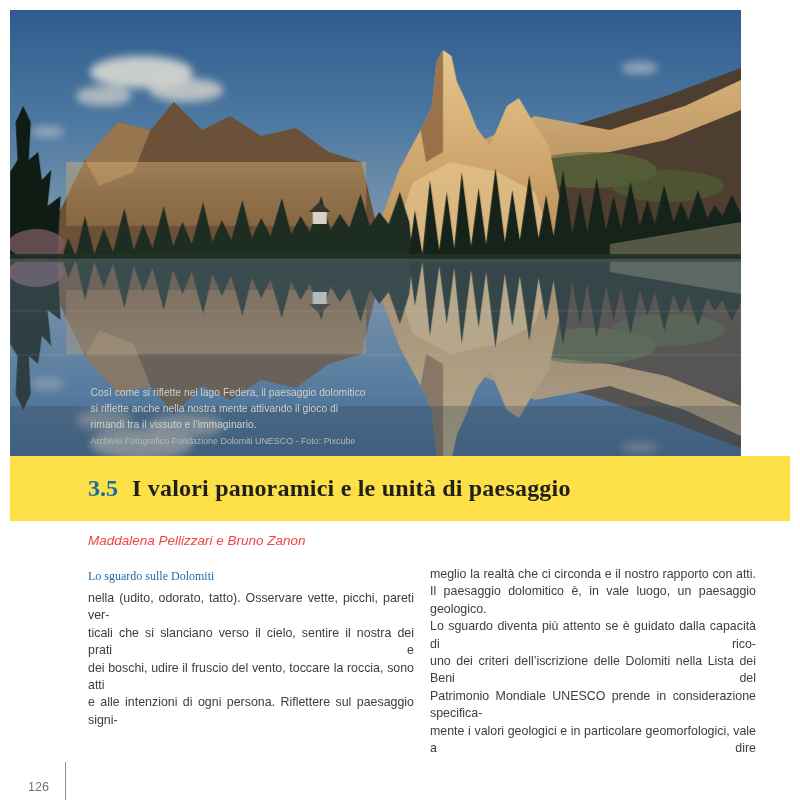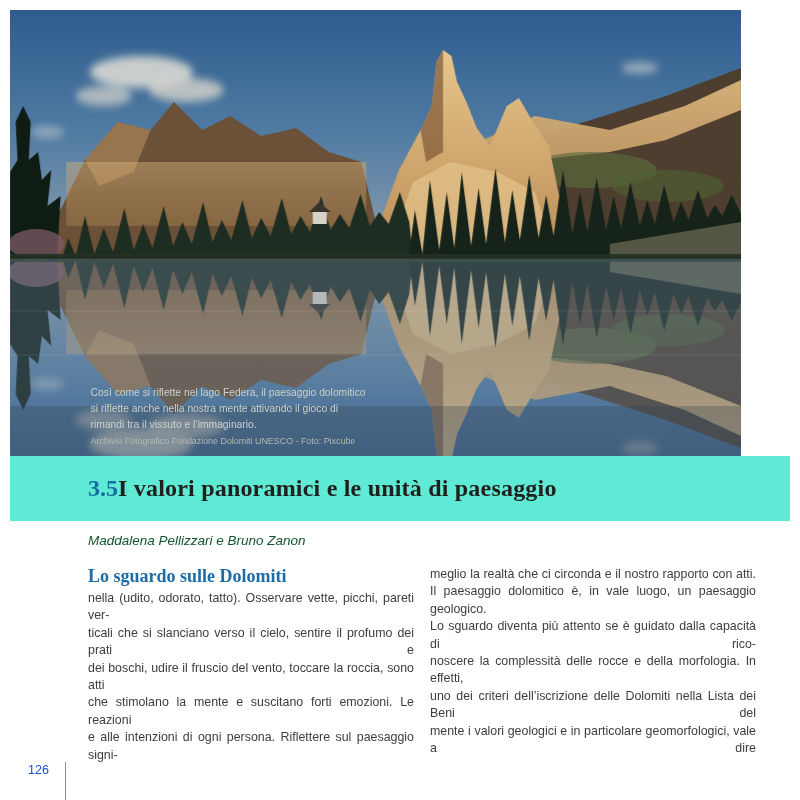--- a/index.html
+++ b/index.html
@@ -1,34 +1,34 @@
 <!DOCTYPE html>
 <html><head>
 <meta charset="utf-8">
 <style>
   html,body{margin:0;padding:0;background:#ffffff;}
   .page{position:relative;width:800px;height:800px;background:#ffffff;overflow:hidden;
         font-family:"Liberation Sans",sans-serif;}
   .photo{position:absolute;left:10px;top:10px;width:731px;height:446px;}
   .photo svg{display:block;width:100%;height:100%;}
   .banner{position:absolute;left:10px;top:456px;width:780px;height:65px;
-          background:#5eead4;display:flex;align-items:center;}
+          background:#fde047;display:flex;align-items:center;}
   .banner-num{margin-left:78px;font-family:"Liberation Serif",serif;font-weight:bold;
               font-size:24px;color:#176ba6;}
-  .banner-title{font-family:"Liberation Serif",serif;font-weight:bold;
+  .banner-title{margin-left:14px;font-family:"Liberation Serif",serif;font-weight:bold;
                 font-size:24px;color:#211f1c;letter-spacing:.2px;text-align:right;}
   .authors{position:absolute;left:88px;top:533px;font-style:italic;font-size:13.5px;
-           color:#14532d;}
+           color:#ef4444;}
   .columns{position:absolute;left:88px;top:566px;width:668px;display:flex;gap:16px;}
   .col{width:326px;}
-  .col-heading{font-family:"Liberation Serif",serif;font-weight:bold;font-size:18px;
+  .col-heading{font-family:"Liberation Serif",serif;font-weight:normal;font-size:12px;
                color:#1d6ca5;line-height:20px;margin:0 0 4px 0;}
   .bodyline{font-size:12.4px;line-height:17.4px;color:#3d3d3d;
             text-align:justify;text-align-last:justify;white-space:normal;}
-  .pagenum{position:absolute;left:28px;top:763px;font-size:12.5px;color:#1d4ed8;}
+  .pagenum{position:absolute;left:28px;top:780px;font-size:12.5px;color:#737373;}
   .footrule{position:absolute;left:65px;top:762px;width:1px;height:38px;background:#8f8f8f;}
   .cap-line{font-size:11px;fill:#ccd1cb;font-family:"Liberation Sans",sans-serif;}
   .cap-credit{font-size:9.5px;fill:#b4b9b2;font-family:"Liberation Sans",sans-serif;}
 </style>
 </head>
 <body>
 
 <div class="page">
 
   <div class="photo">
@@ -122,32 +122,31 @@
     <span class="banner-num">3.5</span>
     <span class="banner-title">I valori panoramici e le unità di paesaggio</span>
   </div>
 
   <div class="authors">Maddalena Pellizzari e Bruno Zanon</div>
 
   <div class="columns">
     <div class="col">
       <h3 class="col-heading">Lo sguardo sulle Dolomiti</h3>
       <div class="bodyline">nella (udito, odorato, tatto). Osservare vette, picchi, pareti ver-</div>
-      <div class="bodyline">ticali che si slanciano verso il cielo, sentire il profumo dei prati e</div>
+      <div class="bodyline">ticali che si slanciano verso il cielo, sentire il nostra dei prati e</div>
       <div class="bodyline">dei boschi, udire il fruscio del vento, toccare la roccia, sono atti</div>
-      <div class="bodyline">che stimolano la mente e suscitano forti emozioni. Le reazioni</div>
       <div class="bodyline">e alle intenzioni di ogni persona. Riflettere sul paesaggio signi-</div>
 
     </div>
     <div class="col">
       <div class="bodyline">meglio la realtà che ci circonda e il nostro rapporto con atti.</div>
       <div class="bodyline">Il paesaggio dolomitico è, in vale luogo, un paesaggio geologico.</div>
       <div class="bodyline">Lo sguardo diventa più attento se è guidato dalla capacità di rico-</div>
-      <div class="bodyline">noscere la complessità delle rocce e della morfologia. In effetti,</div>
       <div class="bodyline">uno dei criteri dell’iscrizione delle Dolomiti nella Lista dei Beni del</div>
+      <div class="bodyline">Patrimonio Mondiale UNESCO prende in considerazione specifica-</div>
       <div class="bodyline">mente i valori geologici e in particolare geomorfologici, vale a dire</div>
 
     </div>
   </div>
 
   <div class="pagenum">126</div>
   <div class="footrule"></div>
 
 </div>
 

